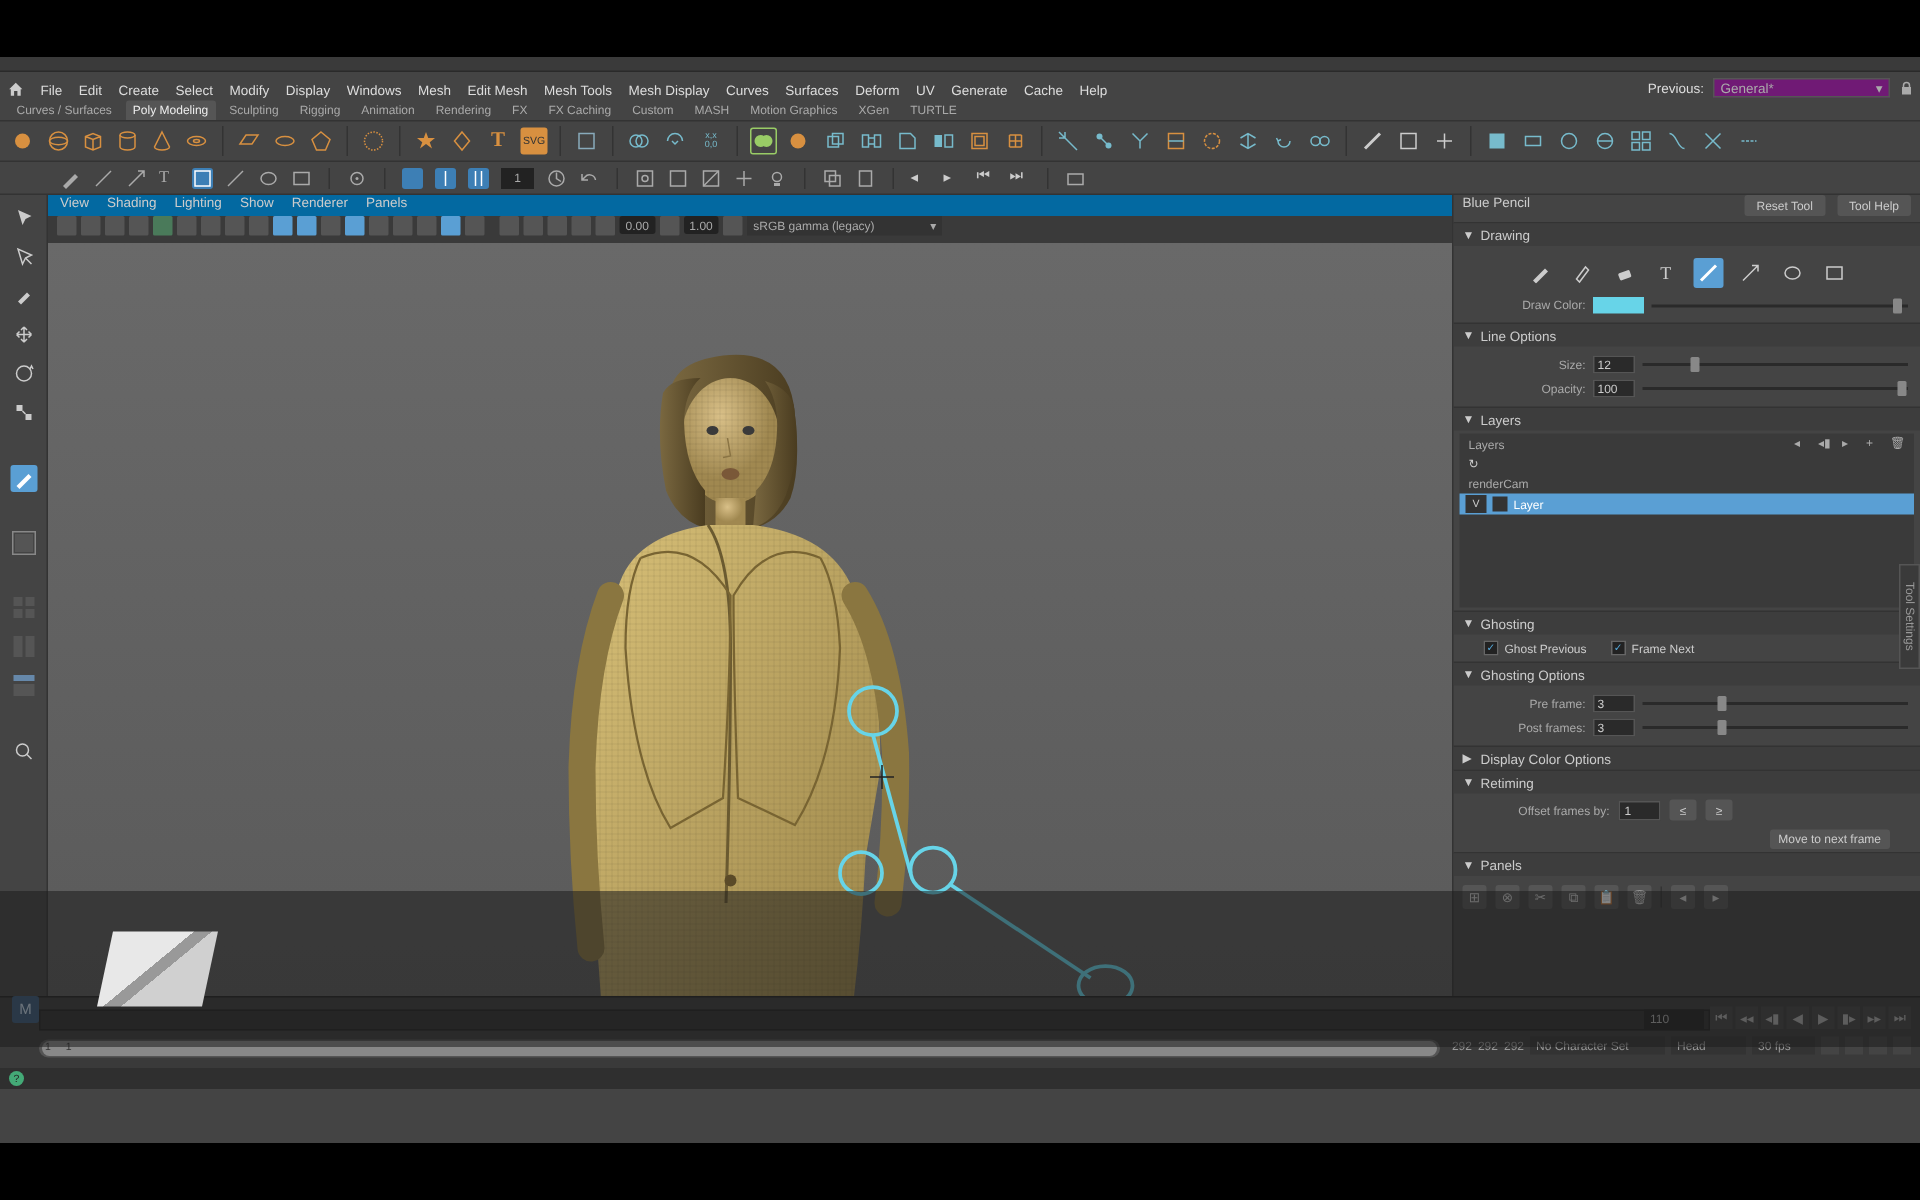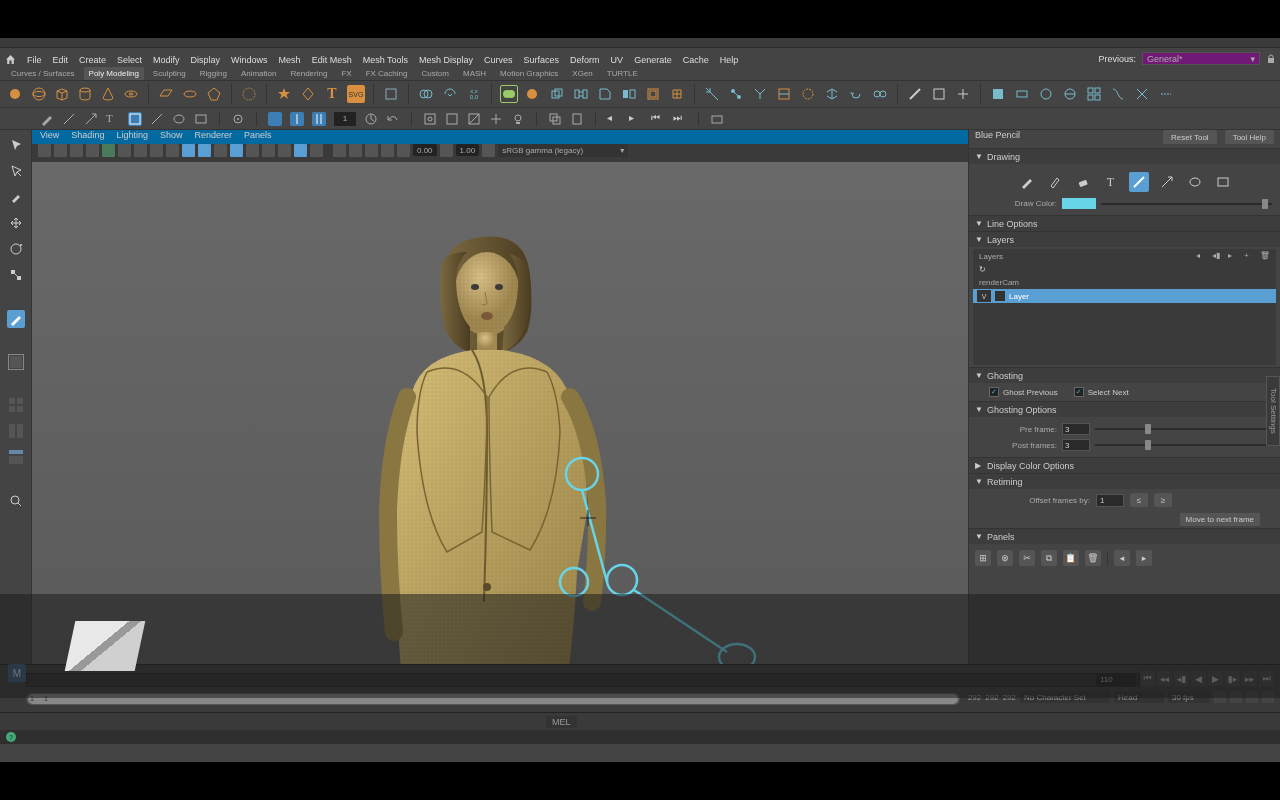--- a/index.html
+++ b/index.html
@@ -61,21 +61,21 @@
 .layers-head{display:flex;align-items:center;padding:2px 6px;color:#aaa;gap:6px}
 .layers-head .sp{flex:1}
 .layers-head .li{width:10px;height:10px}
 .cam-row{padding:2px 6px;color:#aaa}
 .layer-row{display:flex;align-items:center;gap:4px;padding:0 4px;background:#5a9fd4;height:14px;color:#fff}
 .layer-row .vb{width:14px;height:12px;background:#333;display:flex;align-items:center;justify-content:center;font-size:7px;color:#ccc}
 .layer-row .cb{width:10px;height:10px;background:#333}
 .ghost-row{display:flex;gap:16px;padding:4px 20px;font-size:8px}
 .ghost-row label{display:flex;align-items:center;gap:4px}
 .ghost-row .ck{width:10px;height:10px;background:#222;border:1px solid #666;display:flex;align-items:center;justify-content:center;font-size:7px;color:#5ad}
-.retime-row{display:flex;align-items:center;gap:6px;padding:4px 21px;font-size:8px}
+.retime-row{display:flex;align-items:center;gap:6px;padding:4px 4px;font-size:8px}
 .retime-row .lbl{width:100px;text-align:right;color:#aaa}
 .retime-row .bb{width:18px;height:14px;background:#555;border-radius:2px;display:flex;align-items:center;justify-content:center}
 .move-row{display:flex;justify-content:flex-end;padding:2px 20px}
 .move-row .mb{background:#555;padding:2px 6px;border-radius:2px;font-size:8px}
 .frame-row{display:flex;gap:6px;padding:6px;align-items:center}
 .frame-row .fb{width:16px;height:16px;background:#555;border-radius:2px;display:flex;align-items:center;justify-content:center}
 .frame-row .fsep{width:1px;height:14px;background:#333}
 .side-tab{position:absolute;right:0;top:338px;width:14px;height:70px;background:#3a3a3a;border:1px solid #555;writing-mode:vertical-rl;font-size:8px;color:#999;display:flex;align-items:center;justify-content:center}
 .timeline{height:48px;background:#3a3a3a;border-top:1px solid #222;position:relative}
 .tl-track{position:absolute;left:26px;right:140px;top:8px;height:14px;background:#2f2f2f;border:1px solid #222}
@@ -769,20 +769,36 @@
                 <span class="h" style="left:94%"></span>
               </div>
             </div>
         </div>
       </div>
       <div class="section">
         <div class="sec-h">
             <span class="arr">▼</span>
             <span>Line Options</span>
           </div>
+        <div class="sec-body">
+          <div class="param-row">
+              <span class="lbl">Size:</span>
+              <input value="12" style="">
+              <div class="slider">
+                <span class="h" style="left:18%"></span>
+              </div>
+            </div>
+          <div class="param-row">
+              <span class="lbl">Opacity:</span>
+              <input value="100" style="">
+              <div class="slider">
+                <span class="h" style="left:96%"></span>
+              </div>
+            </div>
+        </div>
       </div>
       <div class="section">
         <div class="sec-h">
             <span class="arr">▼</span>
             <span>Layers</span>
           </div>
         <div class="layers-body">
           <div class="layers-head">
               <span>Layers</span>
               <span class="sp"></span>
@@ -806,21 +822,21 @@
             <span class="arr">▼</span>
             <span>Ghosting</span>
           </div>
         <div class="ghost-row">
           <label>
               <span class="ck">✓</span>
               <span>Ghost Previous</span>
             </label>
           <label>
               <span class="ck">✓</span>
-              <span>Select Next</span>
+              <span>Frame Next</span>
             </label>
         </div>
       </div>
       <div class="section">
         <div class="sec-h">
             <span class="arr">▼</span>
             <span>Ghosting Options</span>
           </div>
         <div class="sec-body">
           <div class="param-row">
@@ -915,23 +931,20 @@
       <div class="dd" style="width:42px">
           <span>30 fps</span>
         </div>
       <span class="ib"></span>
       <span class="ib"></span>
       <span class="ib"></span>
       <span class="ib"></span>
     </div>
   </div>
 
-  <div class="cmdline">
-    <span class="mel">MEL</span>
-  </div>
   <div class="status">
     <span class="q">?</span>
   </div>
 
   <span class="m-badge">M</span>
 
   <div class="overlay">
     <div class="logo"></div>
   </div>
 </div>

